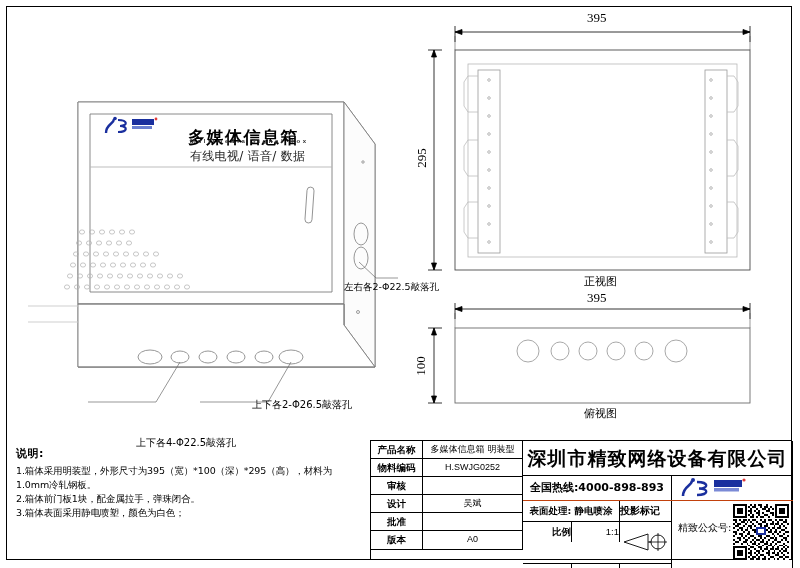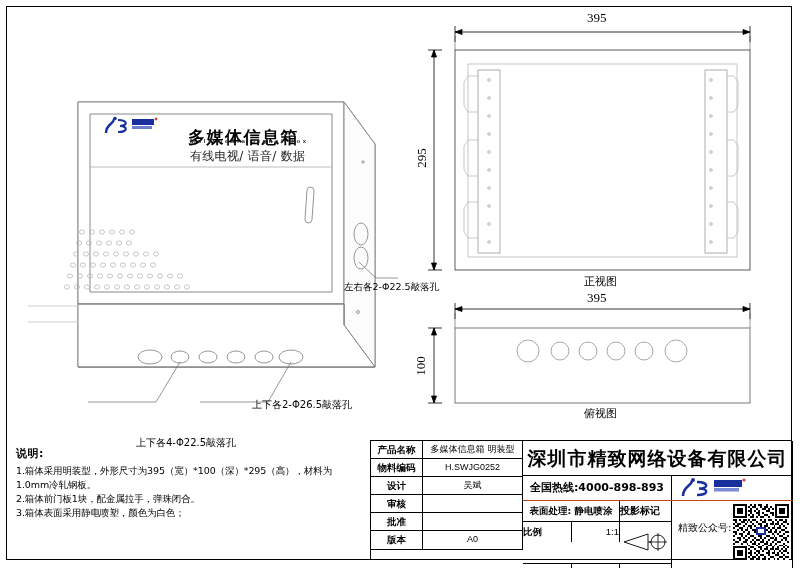--- a/index.html
+++ b/index.html
@@ -37,21 +37,21 @@
   .rowA{display:flex;border-bottom:1px solid #c2410c;}
   .hot{width:148px;height:24px;line-height:24px;text-align:center;font-size:11px;font-weight:bold;border-right:1px solid #000;}
   .logoCell{flex:1;border-right:1px solid #000;position:relative;}
   .rowB{display:flex;}
   .blkL{width:148px;border-right:1px solid #000;}
   .blkR{flex:1;border-right:1px solid #000;position:relative;}
   .r2{display:flex;border-bottom:1px solid #000;}
   .surf{width:96px;height:20px;line-height:20px;text-align:center;font-size:9.5px;font-weight:bold;border-right:1px solid #000;}
   .proj{flex:1;height:20px;line-height:20px;text-align:left;font-size:10px;font-weight:bold;}
   .r3{display:flex;border-bottom:1px solid #000;}
-  .c3{width:48px;height:20px;line-height:20px;text-align:left;font-size:9.5px;font-weight:bold;border-right:1px solid #000;}
+  .c3{width:48px;height:20px;line-height:20px;text-align:right;font-size:9.5px;font-weight:bold;border-right:1px solid #000;}
   .c3b{width:47px;height:20px;line-height:20px;text-align:right;font-size:9.5px;border-right:1px solid #000;}
   .projsym{flex:1;height:41px;position:relative;}
   .r4{display:flex;}
   .c4{width:48px;height:20px;line-height:20px;text-align:center;font-size:9.5px;font-weight:bold;border-right:1px solid #000;}
   .c4b{width:47px;height:20px;line-height:20px;text-align:center;font-size:9.5px;border-right:1px solid #000;}
   .pubLbl{position:absolute;left:6px;top:20px;font-size:10px;font-weight:normal;}
   .qr{position:absolute;right:3px;top:3px;width:56px;height:56px;}
   .logoSvg{position:absolute;left:14px;top:3px;}
   .dimtxt{font-size:11px;font-family:"Liberation Serif","DejaVu Serif",serif;}
 </style>
@@ -317,26 +317,26 @@
         <tbody>
             <tr>
           <td class="k cn">产品名称</td>
           <td class="v cn">多媒体信息箱 明装型</td>
         </tr>
         <tr>
           <td class="k cn">物料编码</td>
           <td class="v">H.SWJG0252</td>
         </tr>
         <tr>
+          <td class="k cn">审核</td>
+          <td class="v cn"></td>
+        </tr>
+        <tr>
           <td class="k cn">设计</td>
           <td class="v cn">吴斌</td>
-        </tr>
-        <tr>
-          <td class="k cn">审核</td>
-          <td class="v cn"></td>
         </tr>
         <tr>
           <td class="k cn">批准</td>
           <td class="v cn"></td>
         </tr>
         <tr>
           <td class="k cn">版本</td>
           <td class="v">A0</td>
         </tr>
       </tbody>

